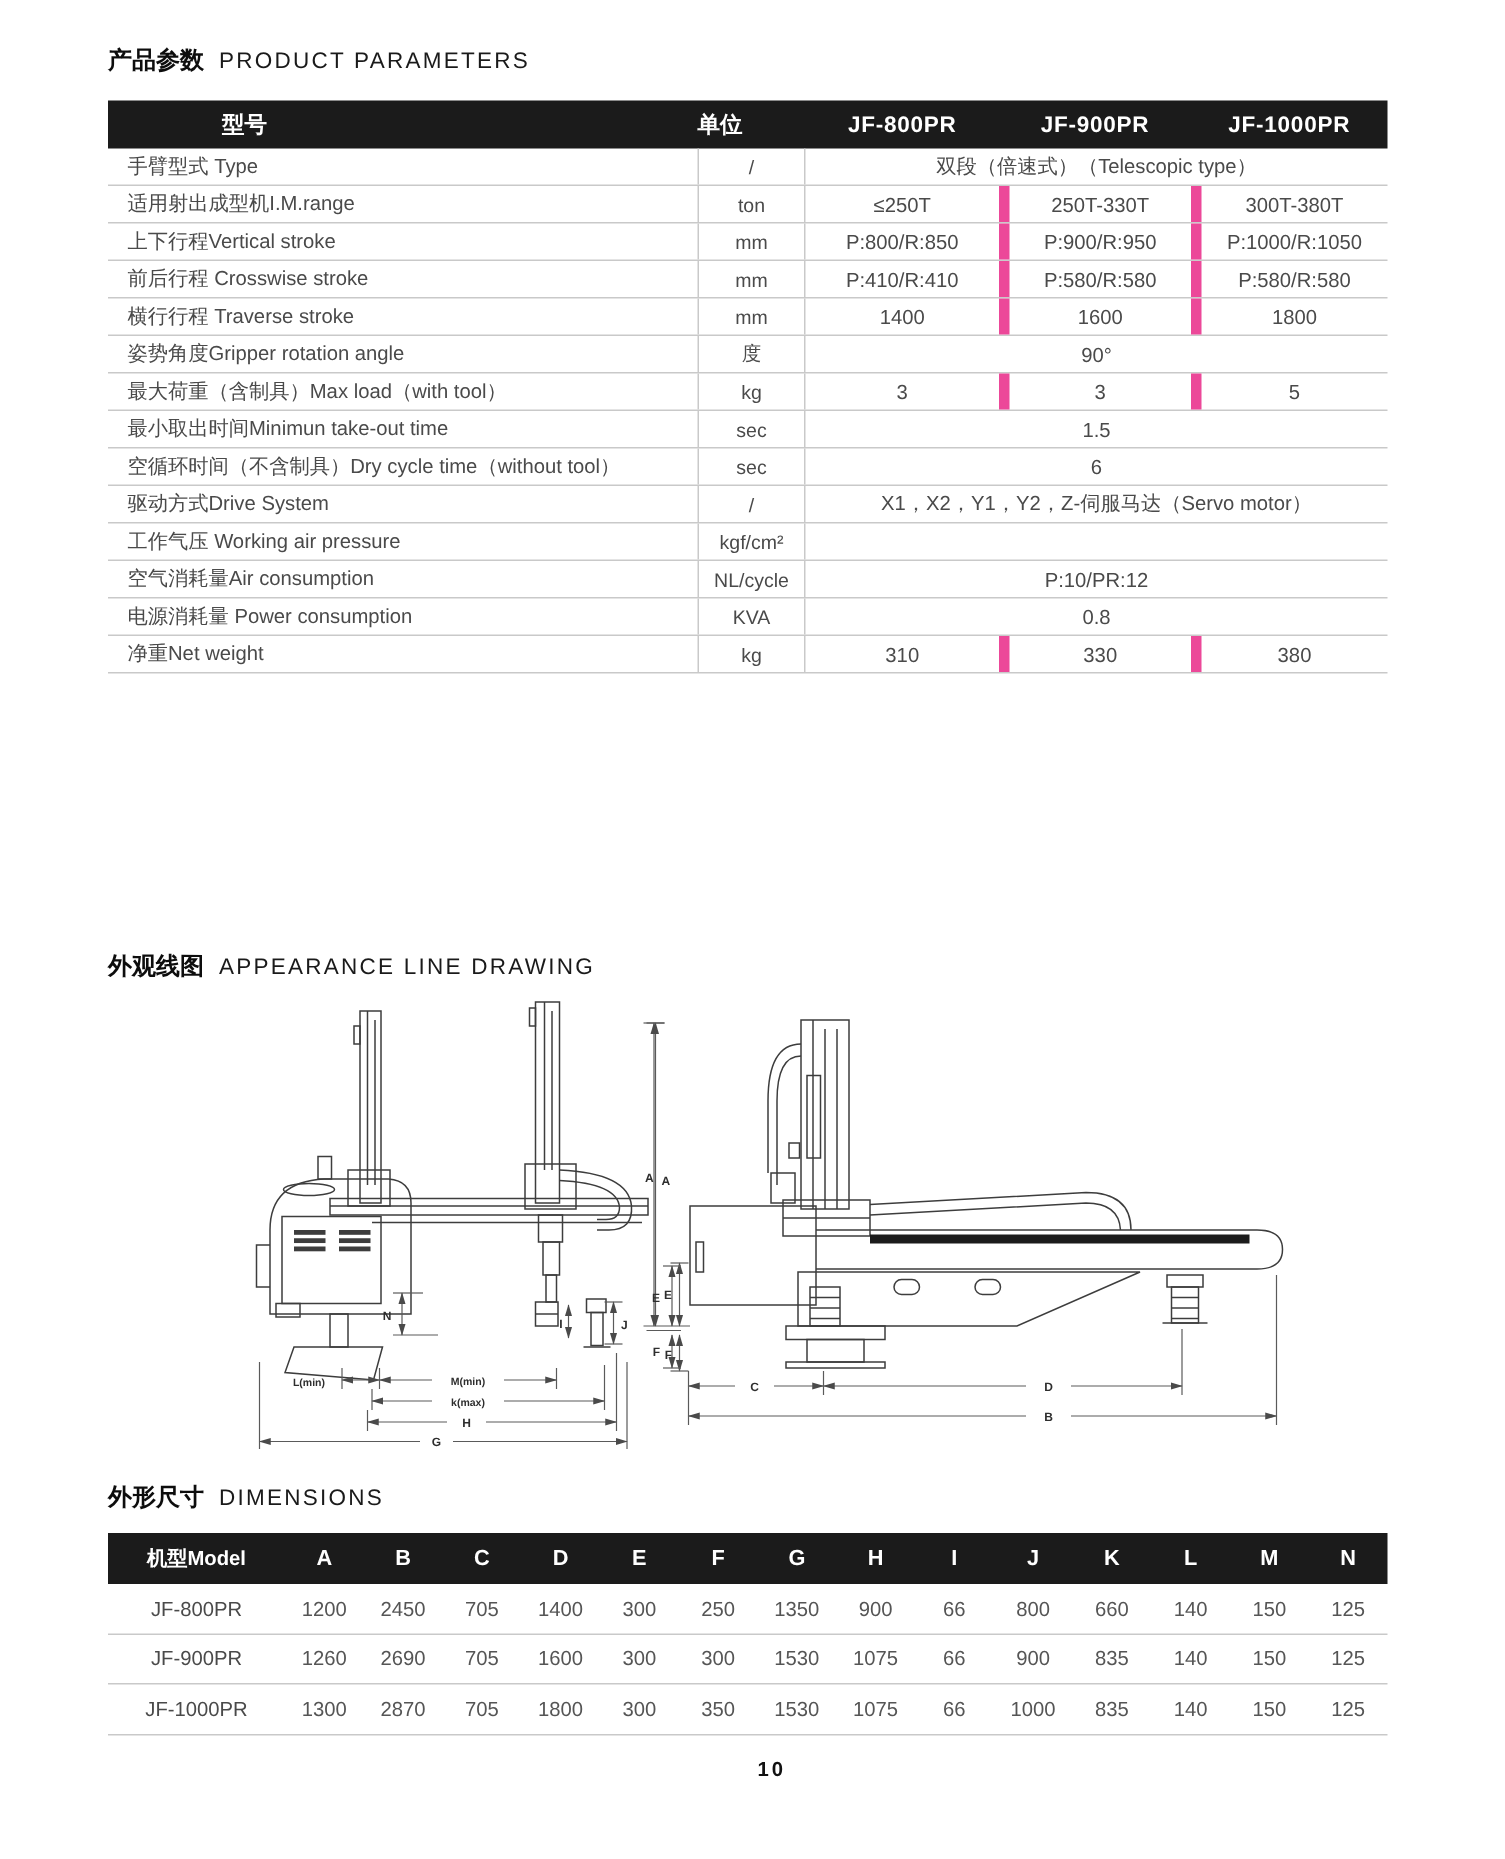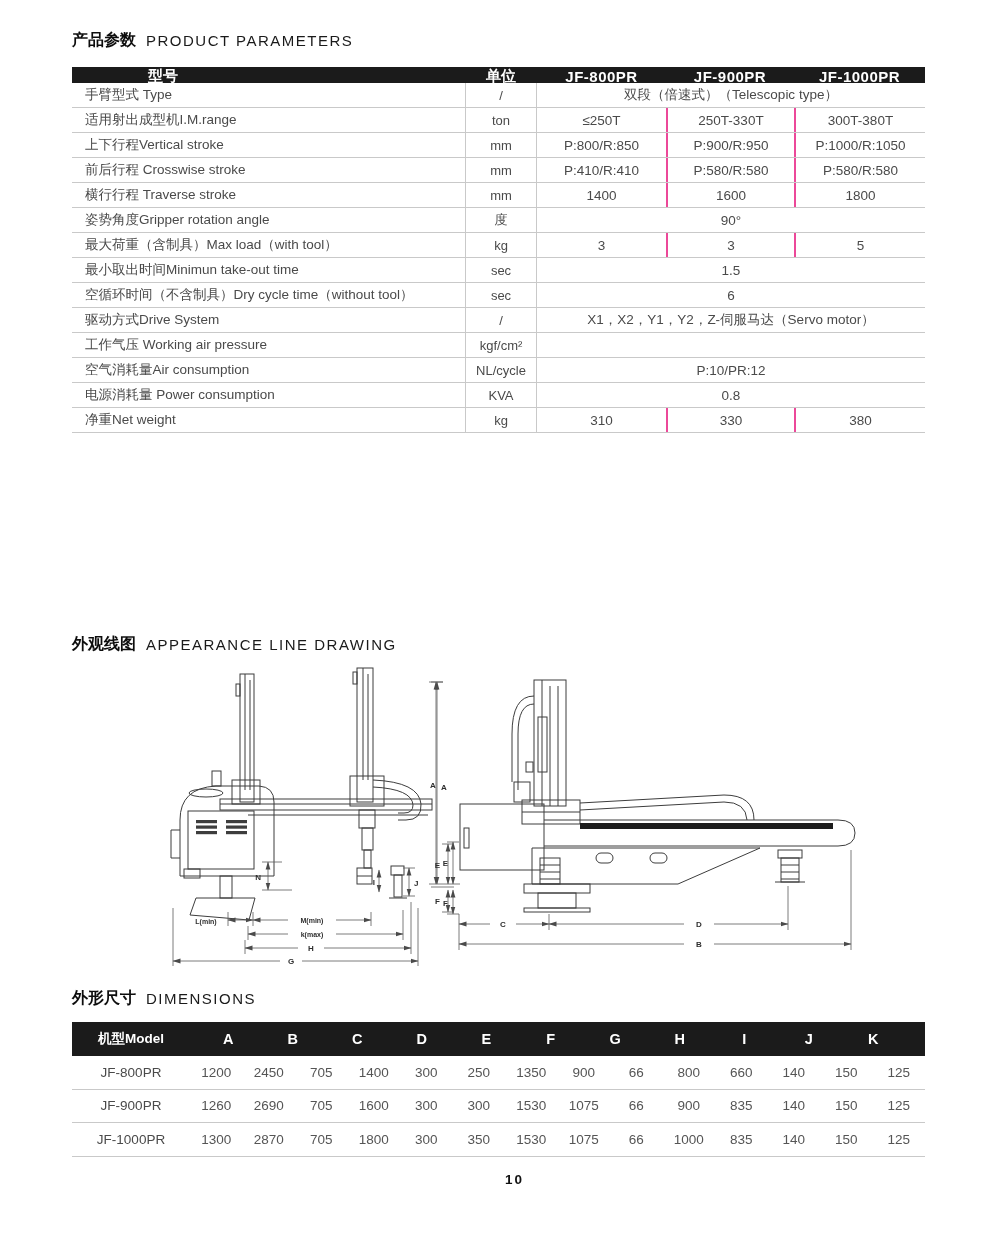--- a/index.html
+++ b/index.html
@@ -13,45 +13,45 @@
   .title-zh { font-size:16px; font-weight:bold; color:#0d0d0d; }
   .title-en { font-size:15px; color:#1a1a1a; letter-spacing:1.5px; }
   #params-title { top:30px; }
   #drawing-title { top:634px; }
   #dims-title { top:988px; }
 
   
   .p-table { position:absolute; left:72px; top:67px; width:853px; }
   .p-header, .p-row { display:grid; grid-template-columns:393px 72px 129px 128px 131px; }
   .p-header {
-    background:#1b1b1b; color:#fff; height:16px; align-items:center; font-weight:bold;
+    background:#1b1b1b; color:#fff; height:32px; align-items:center; font-weight:bold;
   }
   .h-model { font-size:15px; padding-left:76px; }
-  .h-unit  { font-size:15px; text-align:center; }
+  .h-unit  { font-size:15px; text-align:left; }
   .h-m     { font-size:15px; text-align:center; letter-spacing:.5px; }
   .p-row { height:25px; border-bottom:1px solid #c9c9c9; font-size:13.5px; color:#4a4a4a; }
   .p-name { display:flex; align-items:center; padding-left:13px; }
   .p-unit {
     display:flex; align-items:center; justify-content:center; font-size:13px; height:100%;
     border-left:1px solid #c9c9c9; border-right:1px solid #c9c9c9;
   }
   .p-val { display:flex; align-items:center; justify-content:center; height:100%; text-align:center; }
-  .p-vb  { border-left:2px solid #ec4899;text-align:right; }
+  .p-vb  { border-left:7px solid #ec4899;text-align:right; }
   .p-span { grid-column:3 / 6; }
 
   
   .drawings { position:absolute; left:0; top:660px; width:1003px; height:312px; }
   .fv { position:absolute; left:160px; top:2px; }
   .sv { position:absolute; left:428px; top:2px; }
   svg text { font-family:"Liberation Sans","DejaVu Sans",sans-serif; }
 
   
   .d-table { position:absolute; left:72px; top:1022px; width:853px; }
   .d-header, .d-row { display:grid; grid-template-columns:118px repeat(14, 52.5px); }
-  .d-header { background:#1b1b1b; color:#fff; height:34px; align-items:center; font-weight:bold;gap:12px; }
+  .d-header { background:#1b1b1b; color:#fff; height:34px; align-items:center; font-weight:bold; }
   .d-header div { text-align:center; font-size:14.5px; }
   .d-header .d-hm { font-size:13.5px; }
   .d-row { height:33.5px; align-items:center; text-align:center; font-size:13.5px; color:#555;
            border-bottom:1px solid #c9c9c9; }
   .d-model { color:#4a4a4a; }
 
   .page-number { position:absolute; left:88px; top:1172px; width:853px; text-align:center;
                  font-size:13.5px; font-weight:bold; color:#111; letter-spacing:2px; }
 </style>
 </head>

